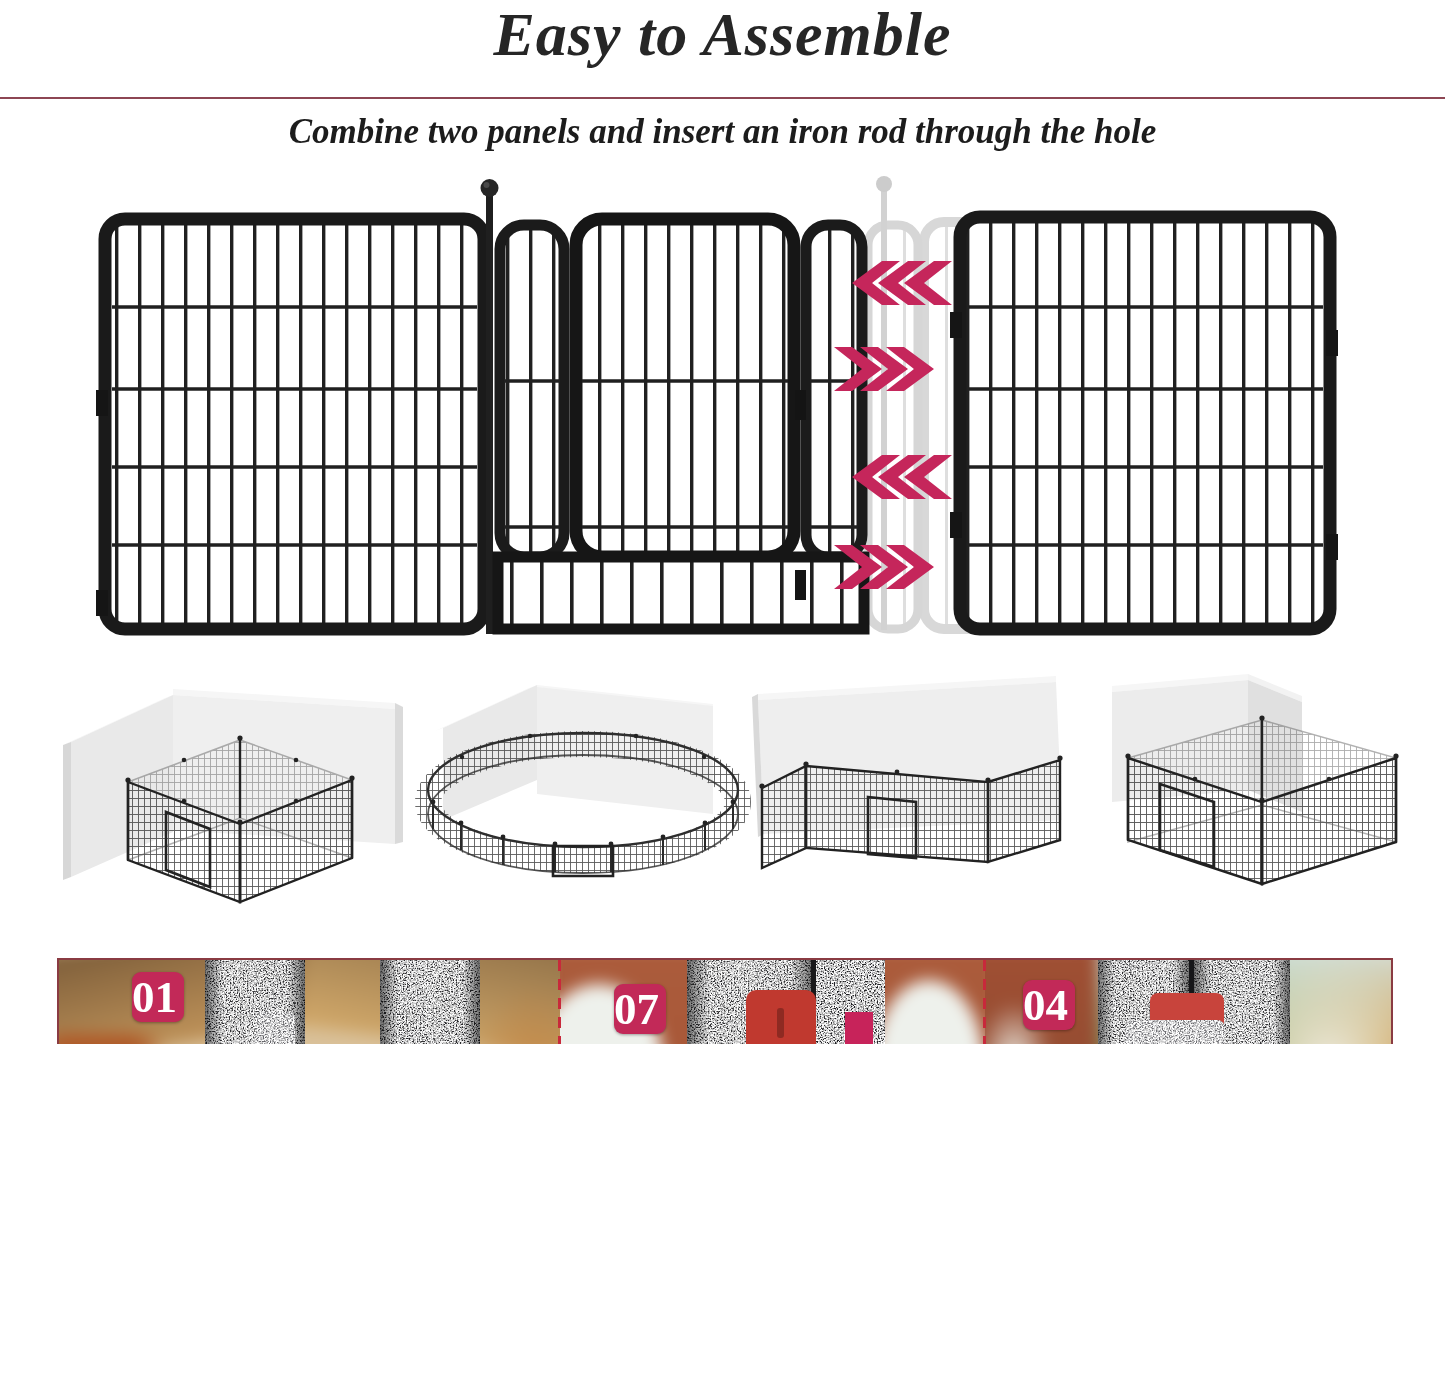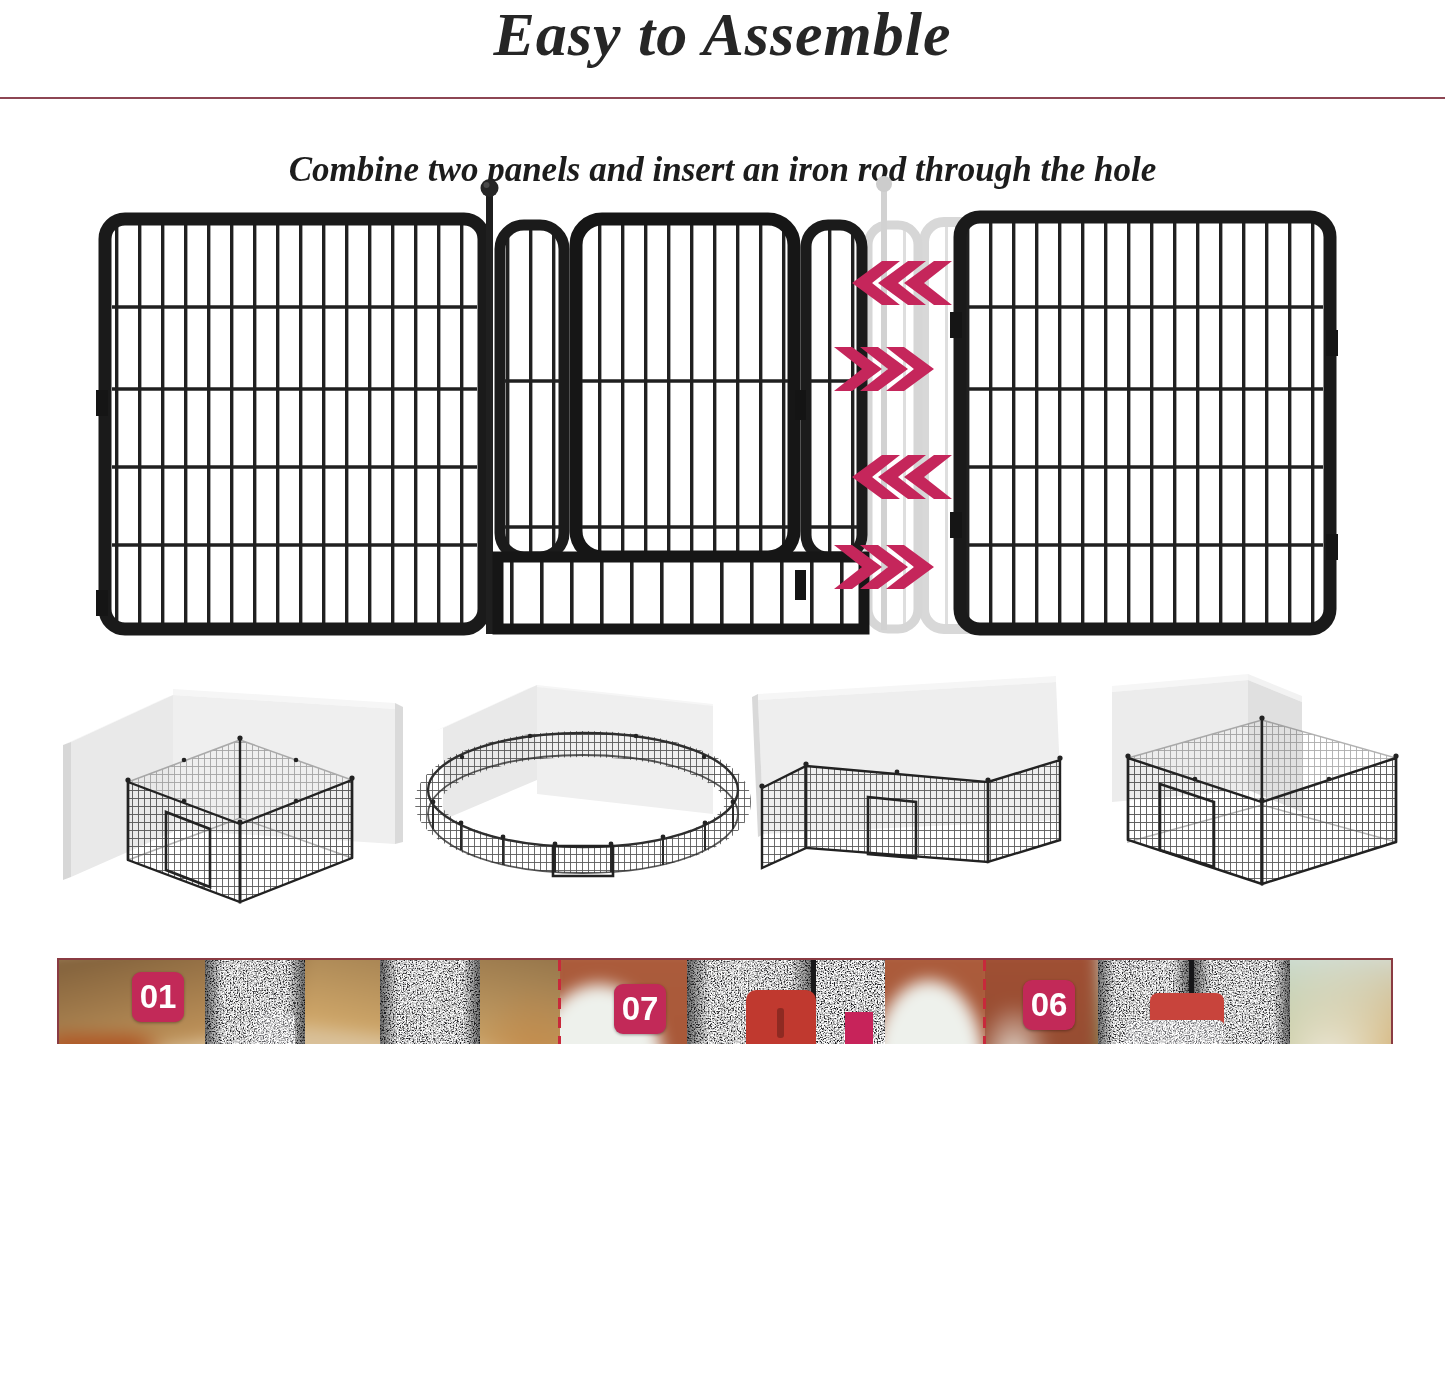--- a/index.html
+++ b/index.html
@@ -3,32 +3,32 @@
 <meta charset="utf-8">
 <style>
   html,body{margin:0;padding:0;background:#fff;}
   .page{position:relative;width:1445px;height:1044px;background:#fff;overflow:hidden;
         font-family:"Liberation Serif",serif;}
   .title{position:absolute;top:-8px;left:0;width:100%;text-align:center;
          font-size:62px;line-height:84px;font-weight:bold;font-style:italic;
          color:#262626;letter-spacing:1px;}
   .divider{position:absolute;top:97px;left:0;width:100%;height:2px;background:#8d4653;}
   .subtitle{position:absolute;top:112px;left:0;width:100%;text-align:center;
-            font-size:35px;font-weight:bold;font-style:italic;color:#1c1c1c;letter-spacing:0px;margin-top:38px;}
+            font-size:35px;font-weight:bold;font-style:italic;color:#1c1c1c;letter-spacing:0px;}
   .assembly-svg{position:absolute;top:172px;left:0;}
   .configs-svg{position:absolute;top:662px;left:0;}
   .photo-strip{position:absolute;top:958px;left:57px;width:1332px;height:434px;
                border:2px solid #8a3b42;display:flex;}
   .photo-section{position:relative;height:434px;overflow:hidden;}
   .photo-section .bg{position:absolute;inset:-16px;filter:blur(8px);}
   .bg > div{position:absolute;}
   .sec-svg{position:absolute;inset:0;}
   .badge{position:absolute;width:52px;height:50px;background:#c22958;border-radius:9px;
-         color:#fff;font-family:Liberation Sans, sans-serif;font-weight:bold;
-         font-size:33px;display:flex;align-items:center;justify-content:center;
+         color:#fff;font-family:Liberation Serif, serif;font-weight:bold;
+         font-size:45px;display:flex;align-items:center;
          box-shadow:0 1px 3px rgba(0,0,0,.35);z-index:5;}
   .sep{position:absolute;top:0;width:3px;height:434px;z-index:6;
        background:repeating-linear-gradient(180deg,#c8293b 0 11px,rgba(0,0,0,0) 11px 19px);}
   
   .s1-base{inset:0;background:linear-gradient(180deg,#cdb183 0%,#dcc49e 26%,#c4ad79 44%,#90a04c 62%,#7ba03f 78%,#8fb34d 100%);}
   .s1-roof{left:-30px;top:-10px;width:330px;height:110px;background:linear-gradient(175deg,#7a5b38,#c89a5e);transform:rotate(-9deg);}
   .s1-roof2{left:260px;top:-20px;width:300px;height:120px;background:linear-gradient(185deg,#8a6b44,#d3aa6b);transform:rotate(7deg);}
   .s1-brick{left:-20px;top:90px;width:150px;height:240px;background:radial-gradient(ellipse at 50% 40%,#b05a28 0%,#b05a28 55%,rgba(176,90,40,0) 75%);}
   .s1-door{left:70px;top:120px;width:90px;height:170px;background:radial-gradient(ellipse,#c98f4e 0%,rgba(201,143,78,0) 70%);}
   .s1-bush{left:230px;top:200px;width:220px;height:160px;background:radial-gradient(ellipse,#6f8f3a 0%,rgba(111,143,58,0) 70%);}
@@ -405,21 +405,21 @@
         </g>
         <polygon points="200,240 238,240 238,282 219,302 200,282" fill="#c8443c"></polygon>
         <polygon points="140,301 225,301 225,312 182,352 140,338" fill="#6e6e73" filter="url(#speckle)"></polygon>
         <g>
           <rect x="163" y="340" width="76" height="78" rx="10" fill="#c8443c"></rect>
           <polygon points="183,358 221,358 221,396 202,408 183,396" fill="#141414"></polygon>
           <rect x="199" y="364" width="5" height="34" rx="2" fill="#8f8f8f"></rect>
         </g>
       </svg>
       <div class="badge" style="left:38px;top:20px">
-        <span>06</span>
+        <span>04</span>
       </div>
     </div>
 
     <div class="sep" style="left:499px"></div>
     <div class="sep" style="left:924px"></div>
   </div>
 
 </div>
 
 </body></html>

